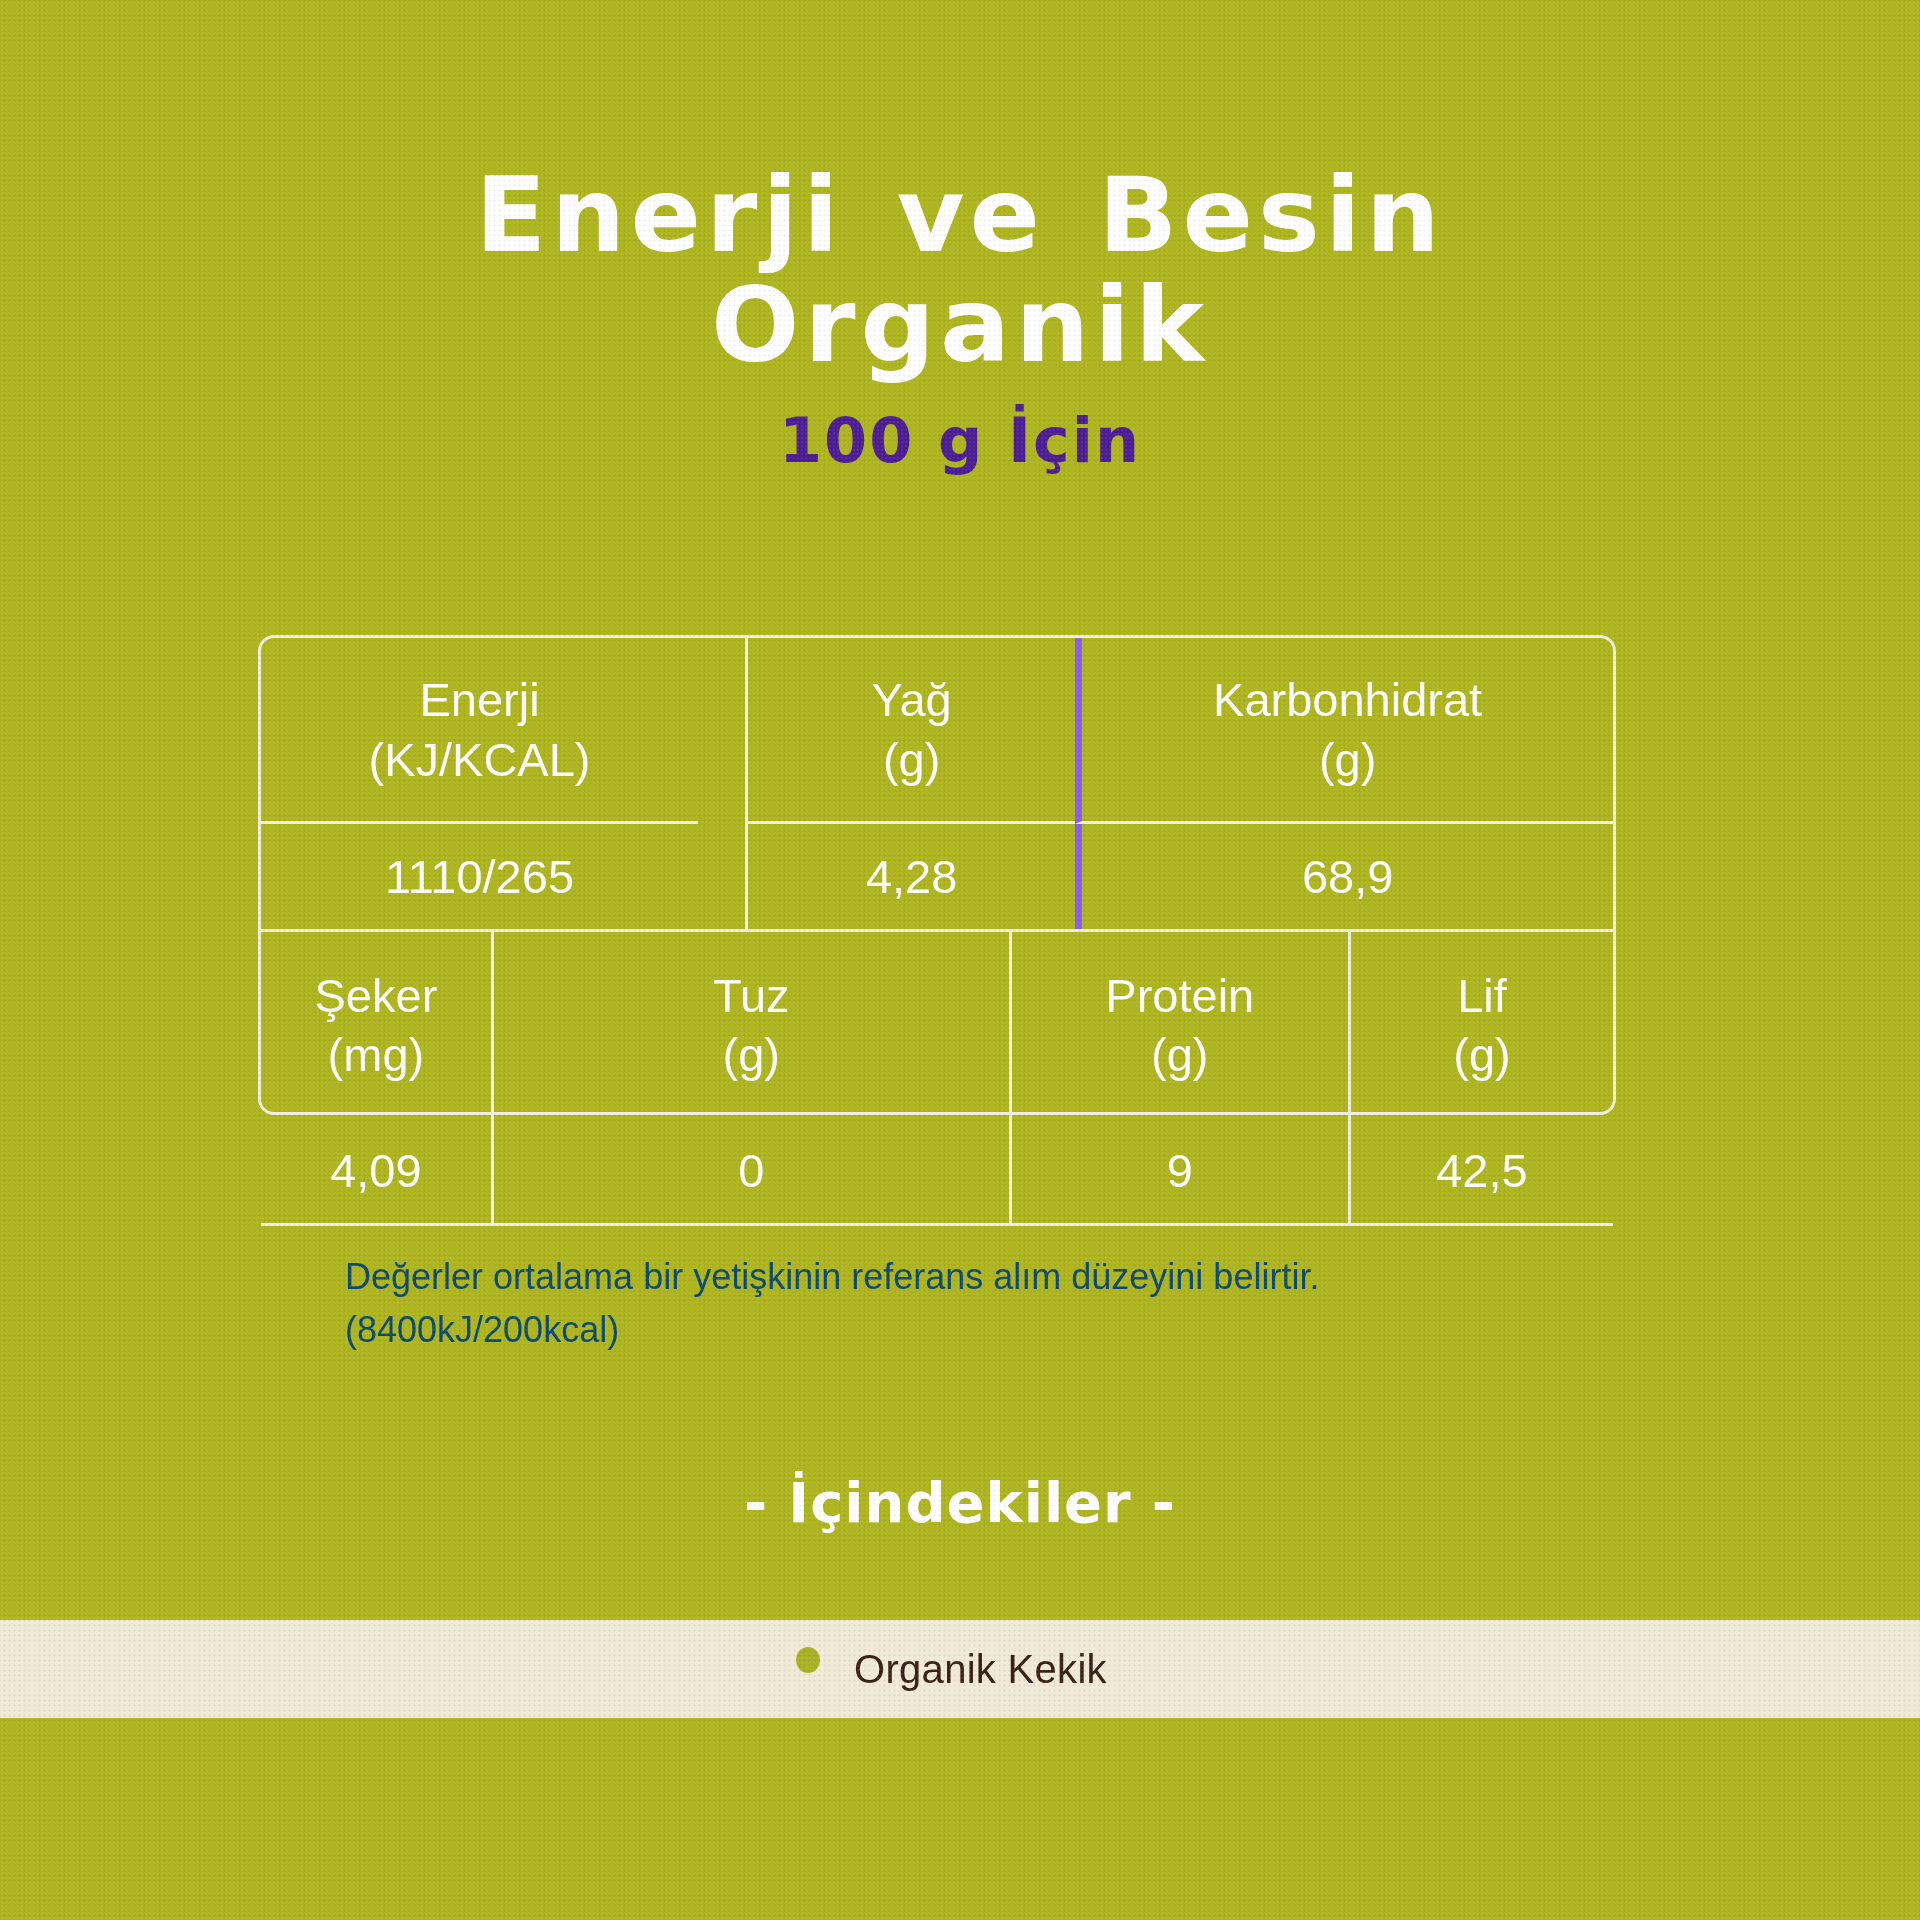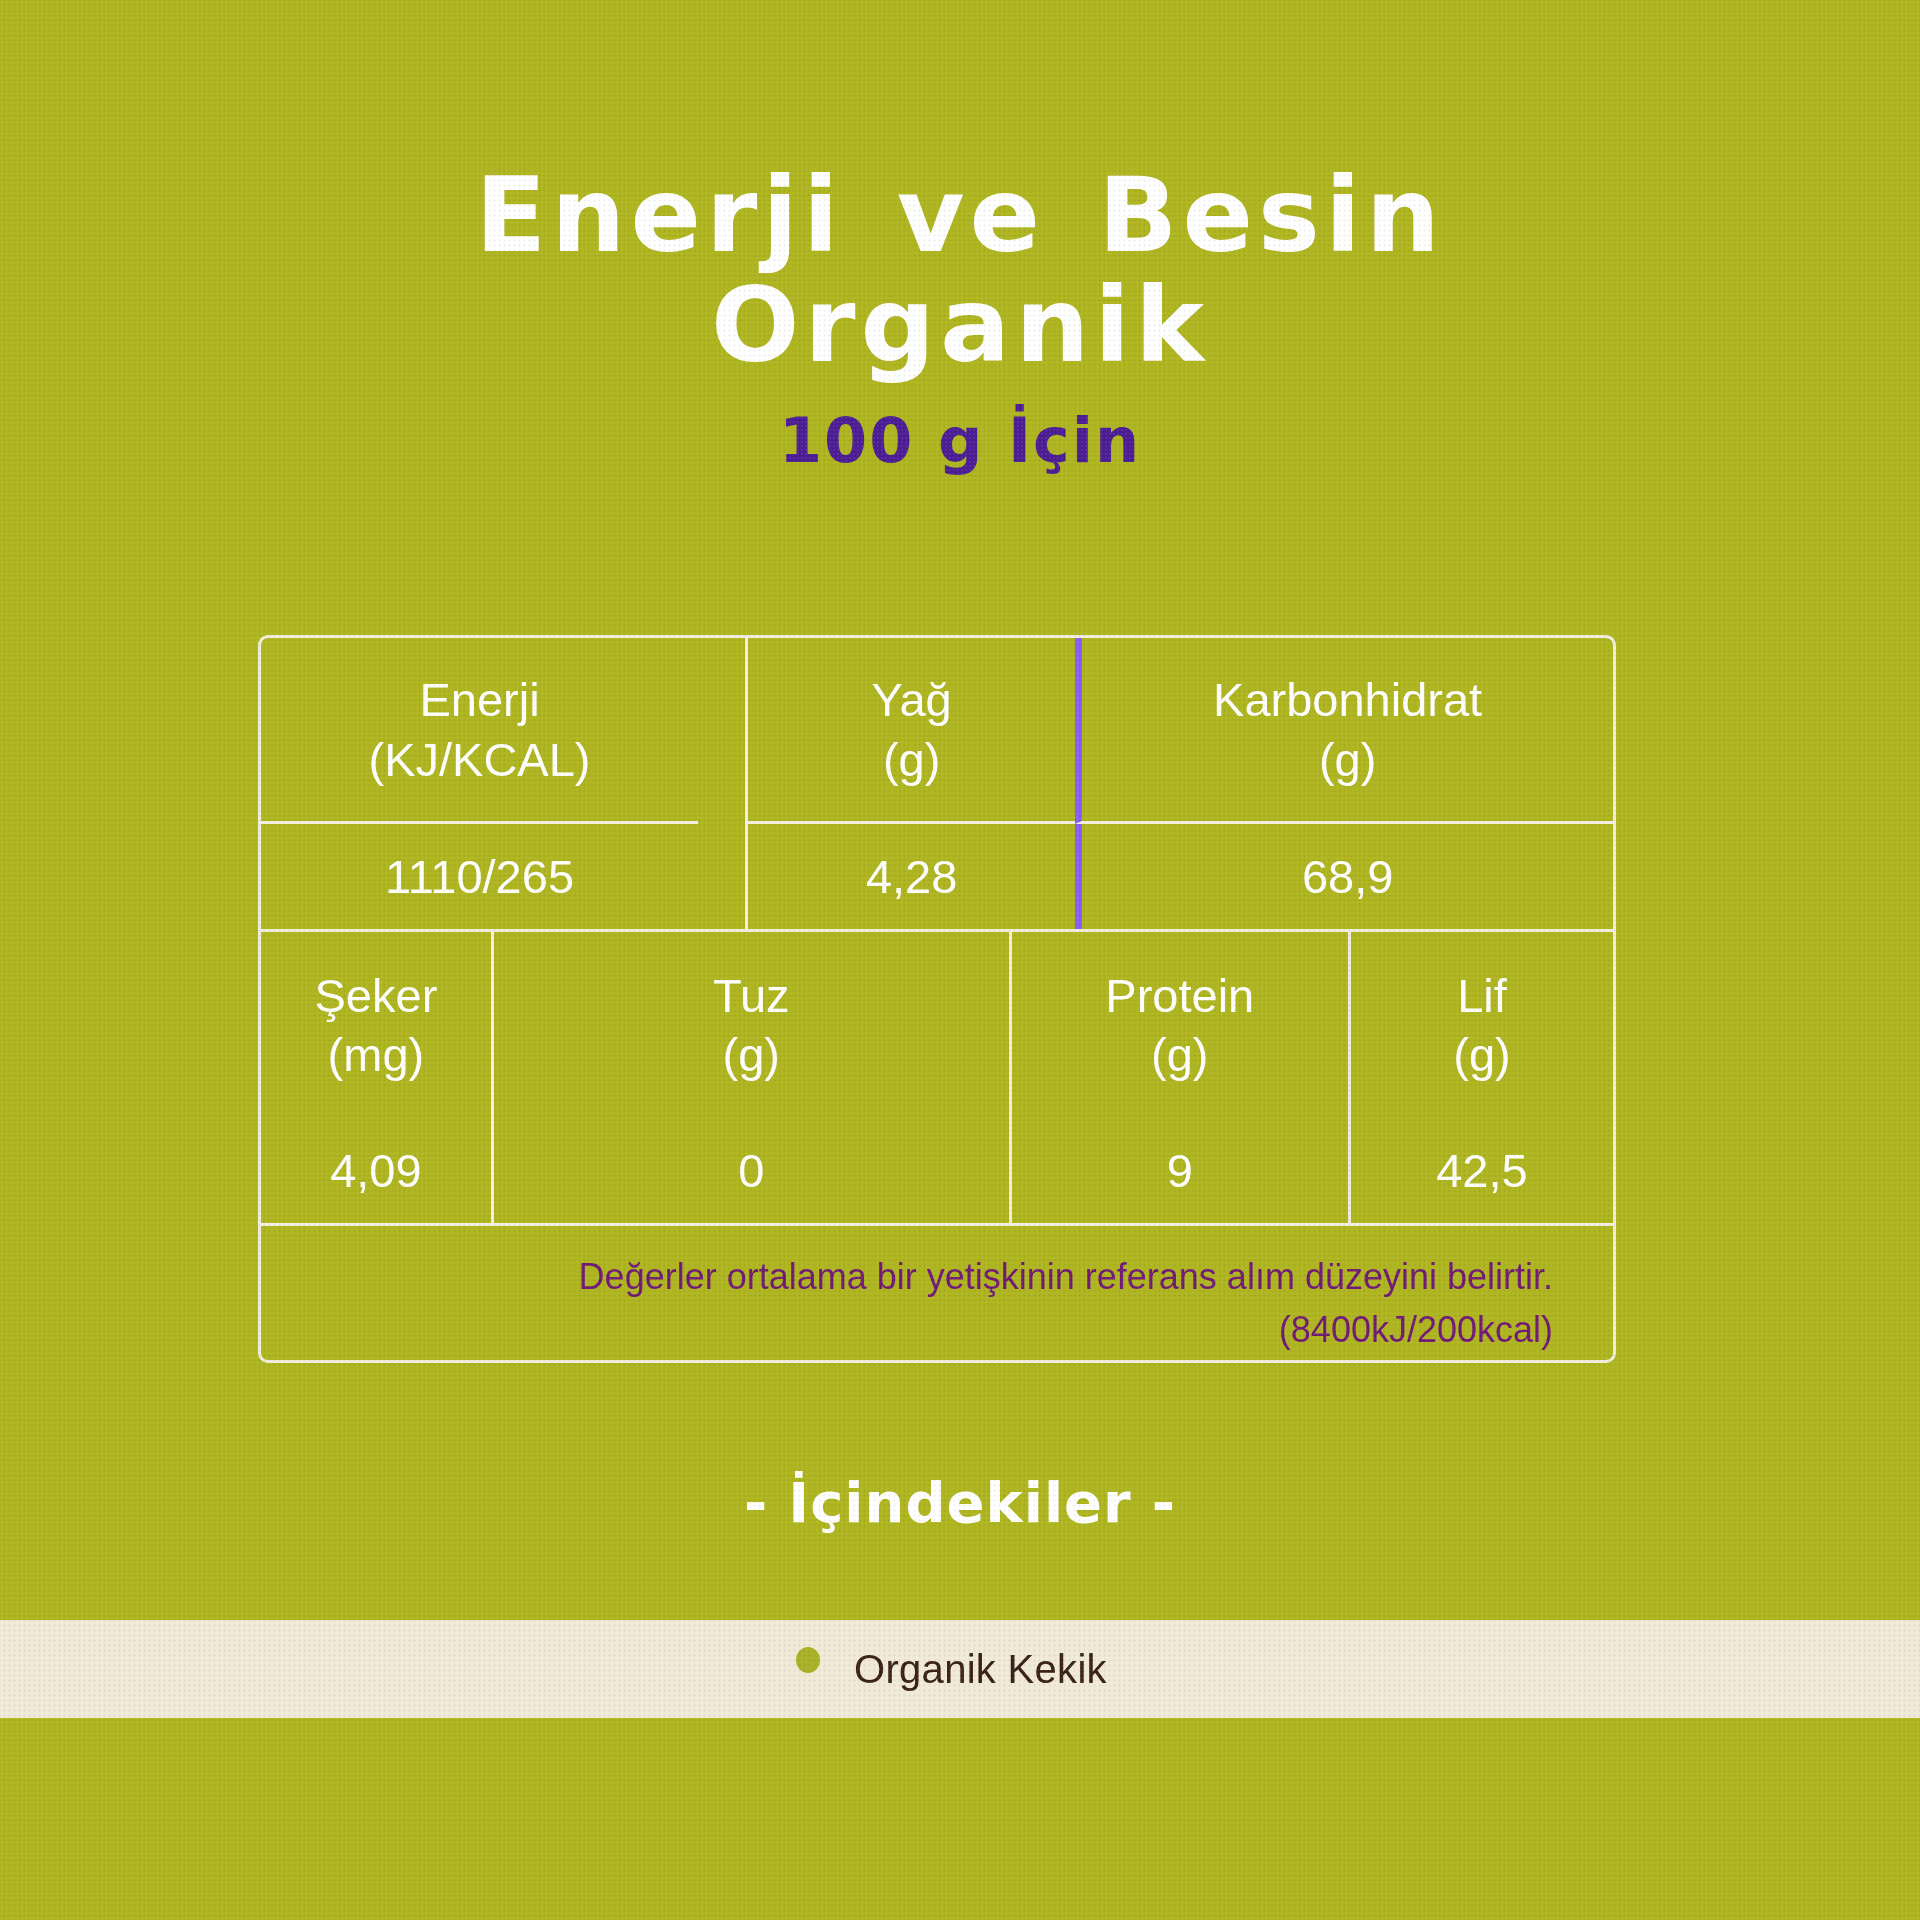--- a/index.html
+++ b/index.html
@@ -50,23 +50,23 @@
     font-weight:700;
     letter-spacing:2px;
     font-family:"DejaVu Sans", sans-serif;
     margin:24px 0 0 0;
   }
 
   
   .table-wrap{
     position:absolute;
     left:258px;top:635px;
-    width:1358px;height:728px;
+    width:1358px;height:480px;
     border:3px solid #F2EFE0;
-    border-radius:10px;
+    border-radius:16px;
     box-sizing:border-box;
   }
   .trow{display:flex;box-sizing:border-box;width:100%;}
   .tcell{
     box-sizing:border-box;
     display:flex;
     flex-direction:column;
     align-items:center;
     justify-content:center;
     color:#FFFFFF;
@@ -93,24 +93,24 @@
   .s1-c2{width:25.3%;border-left:3px solid #F2EFE0;margin-left:47px;}
   .s1-c3{width:41.2%;border-left:7px solid #8b5cf6;}
 
   
   .s2-c1{width:17.0%;}
   .s2-c2{width:38.3%;border-left:3px solid #F2EFE0;}
   .s2-c3{width:25.1%;border-left:3px solid #F2EFE0;}
   .s2-c4{width:19.6%;border-left:3px solid #F2EFE0;}
 
   .note{
-    color:#701a75;
+    color:#0c4a6e;
     font-size:36px;
     line-height:1.48;
-    text-align:right;
+    text-align:left;
     padding:24px 60px 0 84px;
     font-family:"Liberation Sans", sans-serif;
   }
 
   
   .ingredients-heading{
     position:absolute;
     left:0;right:0;top:1470px;
     text-align:center;
     color:#FFFFFF;

